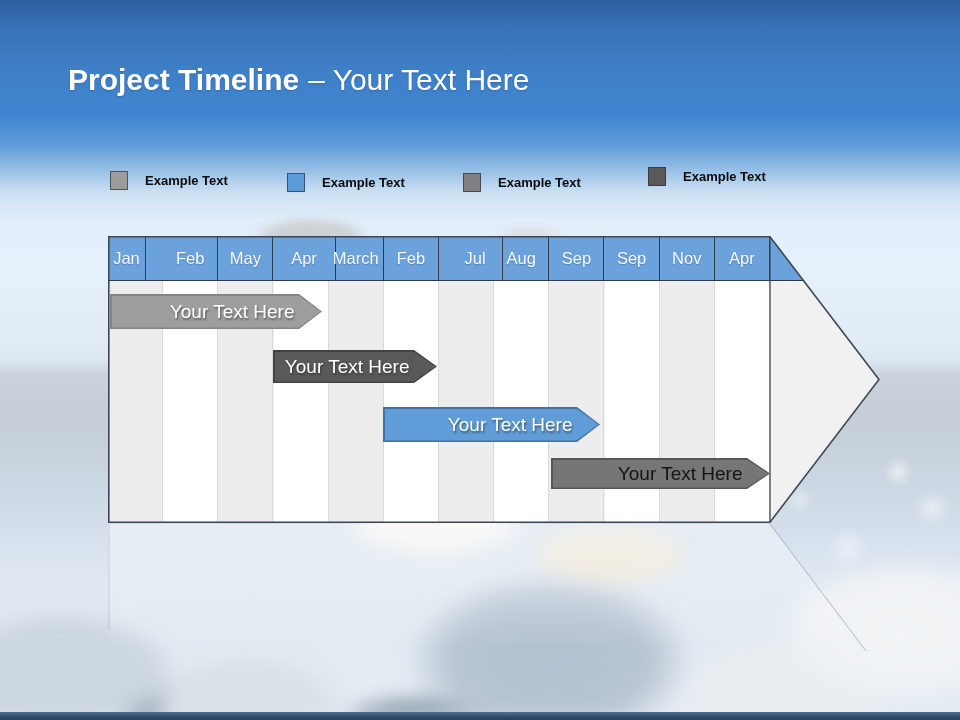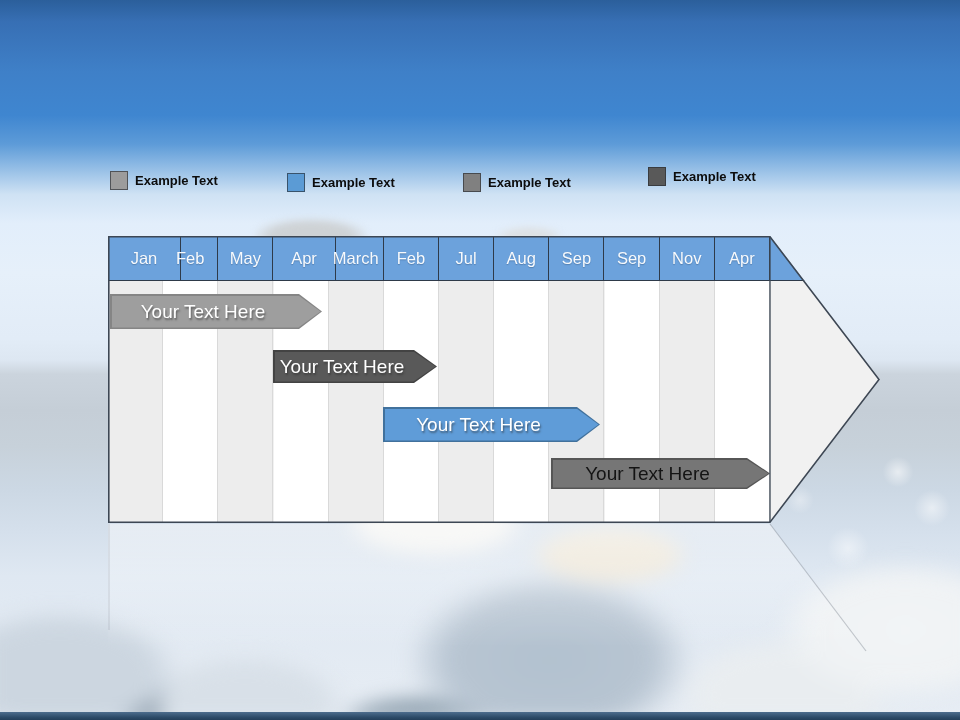--- a/index.html
+++ b/index.html
@@ -43,55 +43,58 @@
   .bottom-strip{position:absolute;left:0;right:0;bottom:0;height:8px;
     background:linear-gradient(180deg,#4d6d8d 0%, #2b4966 70%, #243f5a 100%);}
 
   
   .title{position:absolute;left:68px;top:60px;color:#ffffff;font-size:30px;line-height:40px;
     text-shadow:0 1px 2px rgba(20,40,70,.25);white-space:nowrap;}
   .title .bold{font-weight:700;}
   .title .regular{font-weight:400;margin-left:9px;}
 
   
-  .legend-item{position:absolute;display:flex;align-items:center;gap:7px;height:20px;}
+  .legend-item{position:absolute;display:flex;align-items:center;gap:17px;height:20px;}
   .legend-swatch{width:18px;height:19px;border:1px solid rgba(40,45,50,.65);flex:0 0 auto;}
   .legend-label{font-size:13px;font-weight:700;color:#0c0c0c;white-space:nowrap;}
 
   
   .timeline{position:absolute;left:108px;top:236px;width:772px;height:287px;background:#f1f1f1;
     clip-path:polygon(0 0, 662px 0, 772px 143.5px, 662px 287px, 0 287px);}
   .tl-header{position:absolute;left:0;top:0;width:772px;height:45px;border-bottom:1.5px solid #2e3a49;}
   .month-cell{position:absolute;top:0;height:100%;border-right:1.5px solid #2e3a49;
     display:flex;align-items:center;justify-content:center;
     color:#f7fafd;font-size:16.5px;text-shadow:0 1px 1px rgba(30,50,80,.3);}
   .tl-body{position:absolute;left:0;top:45px;width:662px;height:242px;}
   .stripe{position:absolute;top:0;height:100%;border-right:1px solid #d9d9d9;}
   .tl-bars{position:absolute;inset:0;}
   .bar{position:absolute;}
   .bar-outer{position:absolute;inset:0;
     clip-path:polygon(0 0, calc(100% - 23px) 0, 100% 50%, calc(100% - 23px) 100%, 0 100%);}
-  .bar-inner{position:absolute;inset:1.5px;display:flex;align-items:center;justify-content:center;
+  .bar-inner{position:absolute;inset:1.5px;display:flex;align-items:center;justify-content:flex-end;
     padding-right:26px;
     clip-path:polygon(0 0, calc(100% - 22px) 0, 100% 50%, calc(100% - 22px) 100%, 0 100%);}
   .bar-label{font-size:19px;white-space:nowrap;text-shadow:1px 2px 2px rgba(40,40,40,.55);}
   .bar-label.dark-text{text-shadow:none;}
 
   .overlay-svg{position:absolute;inset:0;pointer-events:none;}
 </style>
 </head>
 <body>
 
 <div id="canvas">
 
   <div class="bokeh"></div>
   <div class="stones"></div>
   <div class="dome1"></div>
   <div class="dome2"></div>
 
+  <div class="title">
+    <span class="bold">Project Timeline</span><span class="regular">– Your Text Here</span>
+  </div>
 
   <div>
       <div class="legend-item" style="left: 110px; top: 170px;">
         <span class="legend-swatch" style="background: rgb(156, 156, 156);"></span>
         <span class="legend-label">Example Text</span>
       </div>
       <div class="legend-item" style="left: 287px; top: 172px;">
         <span class="legend-swatch" style="background: rgb(91, 155, 213);"></span>
         <span class="legend-label">Example Text</span>
       </div>
@@ -112,27 +115,27 @@
         <stop offset="1" stop-color="#ffffff" stop-opacity="0"></stop>
       </linearGradient>
     </defs>
     <polygon points="108,524 770,524 862,645 108,645" fill="url(#reflGrad)"></polygon>
     <line x1="770" y1="524" x2="866" y2="651" stroke="rgba(100,110,120,0.35)" stroke-width="1.2"></line>
     <line x1="109" y1="524" x2="109" y2="630" stroke="rgba(120,130,140,0.3)" stroke-width="1"></line>
   </svg>
 
   <div class="timeline" style="z-index:2;">
     <div class="tl-header" style="background: rgb(108, 162, 220);">
-        <div class="month-cell" style="left: 0px; width: 73px;">Jan</div>
+        <div class="month-cell" style="left: 0px; width: 38px;">Jan</div>
         <div class="month-cell" style="left: 55.1667px; width: 55.1667px;">Feb</div>
         <div class="month-cell" style="left: 110.333px; width: 55.1667px;">May</div>
         <div class="month-cell" style="left: 165.5px; width: 62px;">Apr</div>
         <div class="month-cell" style="left: 220.667px; width: 55.1667px;">March</div>
         <div class="month-cell" style="left: 275.833px; width: 55.1667px;">Feb</div>
-        <div class="month-cell" style="left: 331px; width: 55.1667px; text-align: center;">Jul</div>
+        <div class="month-cell" style="left: 340px; width: 55.1667px; text-align: center;">Jul</div>
         <div class="month-cell" style="left: 386.167px; width: 55.1667px;">Aug</div>
         <div class="month-cell" style="left: 441.333px; width: 55.1667px; text-align: center;">Sep</div>
         <div class="month-cell" style="left: 496.5px; width: 55.1667px;">Sep</div>
         <div class="month-cell" style="left: 551.667px; width: 55.1667px;">Nov</div>
         <div class="month-cell" style="left: 606.833px; width: 55.1667px;">Apr</div>
       </div>
     <div class="tl-body">
         <div class="stripe" style="left: 0px; width: 55.1667px; background: rgb(237, 237, 237);"></div>
         <div class="stripe" style="left: 55.1667px; width: 55.1667px; background: rgb(255, 255, 255);"></div>
         <div class="stripe" style="left: 110.333px; width: 55.1667px; background: rgb(237, 237, 237);"></div>

